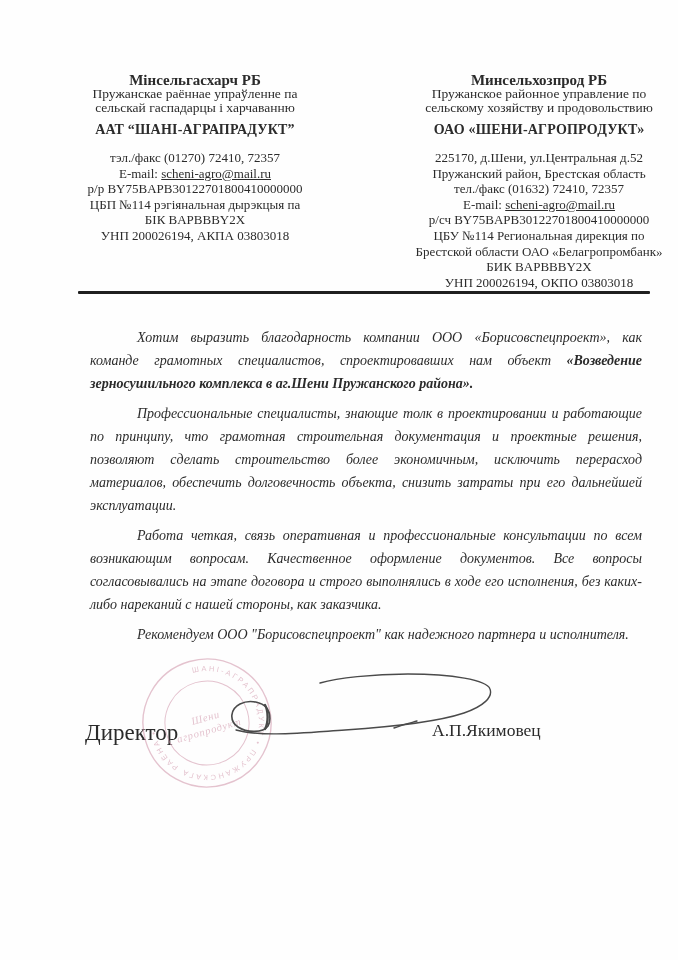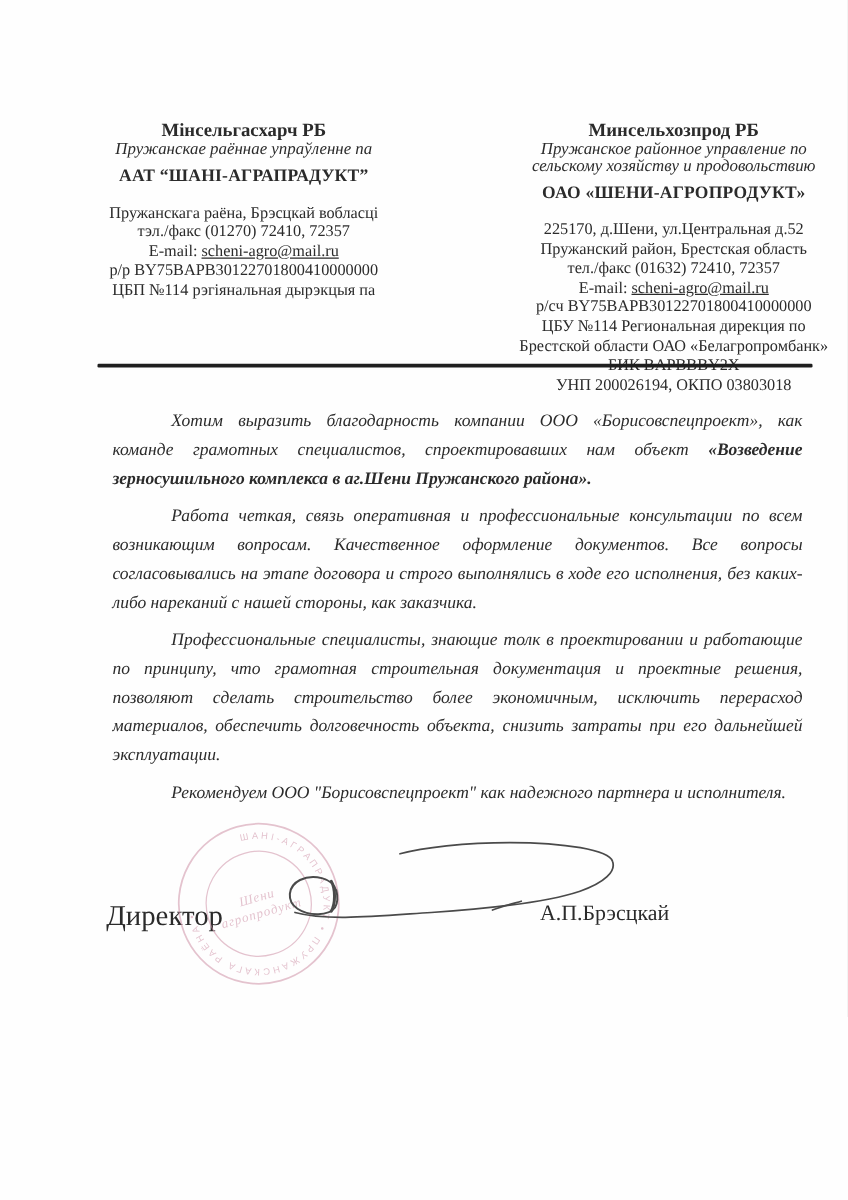--- a/index.html
+++ b/index.html
@@ -9,25 +9,25 @@
     height: 960px;
     margin: 0 auto;
     background: #fefefe;
     font-family: "Liberation Serif", "DejaVu Serif", serif;
     color: #2b2b2b;
     overflow: hidden;
   }
 
   
   .letterhead { position: absolute; top: 73px; left: 0; width: 678px; }
-  .lh-col { position: absolute; top: 0; text-align: center; margin-top: 25px; }
+  .lh-col { position: absolute; top: 0; text-align: center; }
   .lh-col.left  { left: 55px;  width: 280px; }
   .lh-col.right { left: 398px; width: 282px; }
   .lh-ministry { font-weight: bold; font-size: 15px; line-height: 14px; }
-  .lh-dept     { font-size: 13.5px; line-height: 13.5px; font-style: italic; }
+  .lh-dept     { font-size: 13.5px; line-height: 13.5px; }
   .lh-company  { font-weight: bold; font-size: 14px; line-height: 15px;
                  margin-top: 8px; margin-bottom: 13px; letter-spacing: .2px; }
   .lh-detail   { font-size: 13px; line-height: 15.6px; }
   .email-link  { text-decoration: underline; color: inherit; }
 
   
   .divider {
     position: absolute; top: 291px; left: 78px; width: 572px; height: 3px;
     background: #1f1f1f; border-radius: 1px;
   }
@@ -57,26 +57,28 @@
 </head>
 <body>
 
 <div class="page">
 
   <header class="letterhead">
 
     <div class="lh-col left">
       <div class="lh-ministry">Мінсельгасхарч РБ</div>
       <div class="lh-dept">Пружанскае раённае упраўленне па</div>
+      <div class="lh-dept">сельскай гаспадарцы і харчаванню</div>
       <div class="lh-company">ААТ “ШАНІ-АГРАПРАДУКТ”</div>
-      <div class="lh-detail">Пружанскага раёна, Брэсцкай вобласці</div>
       <div class="lh-detail">тэл./факс (01270) 72410, 72357</div>
       <div class="lh-detail"><span>E-mail:</span> <span class="email-link">scheni-agro@mail.ru</span></div>
       <div class="lh-detail">р/р BY75BAPB30122701800410000000</div>
       <div class="lh-detail">ЦБП №114 рэгіянальная дырэкцыя па</div>
+      <div class="lh-detail">БІК BAPBBBY2X</div>
+      <div class="lh-detail">УНП 200026194, АКПА 03803018</div>
     </div>
 
     <div class="lh-col right">
       <div class="lh-ministry">Минсельхозпрод РБ</div>
       <div class="lh-dept">Пружанское районное управление по</div>
       <div class="lh-dept">сельскому хозяйству и продовольствию</div>
       <div class="lh-company">ОАО «ШЕНИ-АГРОПРОДУКТ»</div>
       <div class="lh-detail">225170, д.Шени, ул.Центральная д.52</div>
       <div class="lh-detail">Пружанский район, Брестская область</div>
       <div class="lh-detail">тел./факс (01632) 72410, 72357</div>
@@ -86,27 +88,27 @@
       <div class="lh-detail">Брестской области ОАО «Белагропромбанк»</div>
       <div class="lh-detail">БИК BAPBBBY2X</div>
       <div class="lh-detail">УНП 200026194, ОКПО 03803018</div>
     </div>
   </header>
 
   <div class="divider"></div>
 
   <main class="letter-body">
     <p><span>Хотим выразить благодарность компании ООО «Борисовспецпроект», как команде грамотных специалистов, спроектировавших нам объект </span><b>«Возведение зерносушильного комплекса в аг.Шени Пружанского района».</b></p>
+    <p>Профессиональные специалисты, знающие толк в проектировании и работающие по принципу, что грамотная строительная документация и проектные решения, позволяют сделать строительство более экономичным, исключить перерасход материалов, обеспечить долговечность объекта, снизить затраты при его дальнейшей эксплуатации.</p>
     <p>Работа четкая, связь оперативная и профессиональные консультации по всем возникающим вопросам.  Качественное оформление документов. Все вопросы согласовывались на этапе договора и строго выполнялись в ходе его исполнения, без каких-либо нареканий с нашей стороны, как заказчика.</p>
-    <p>Профессиональные специалисты, знающие толк в проектировании и работающие по принципу, что грамотная строительная документация и проектные решения, позволяют сделать строительство более экономичным, исключить перерасход материалов, обеспечить долговечность объекта, снизить затраты при его дальнейшей эксплуатации.</p>
     <p>Рекомендуем ООО "Борисовспецпроект" как надежного партнера и исполнителя.</p>
   </main>
 
   <div class="sig-role">Директор</div>
-  <div class="sig-name">А.П.Брэсцкай</div>
+  <div class="sig-name">А.П.Якимовец</div>
 
   <svg class="overlay" viewBox="0 0 678 960" xmlns="http://www.w3.org/2000/svg">
     <defs>
       <path id="ringPath" d="M 0 -52 A 52 52 0 1 1 -0.05 -52" fill="none"></path>
     </defs>
 
     <g class="stamp-group" transform="translate(207,723) rotate(-16)">
       <circle r="64" fill="none" stroke-width="1.4" stroke="#cf93a8"></circle>
       <circle r="42" fill="none" stroke-width="1" stroke="#cf93a8"></circle>
       <text class="stamp-ring-text" fill="#cf93a8">

